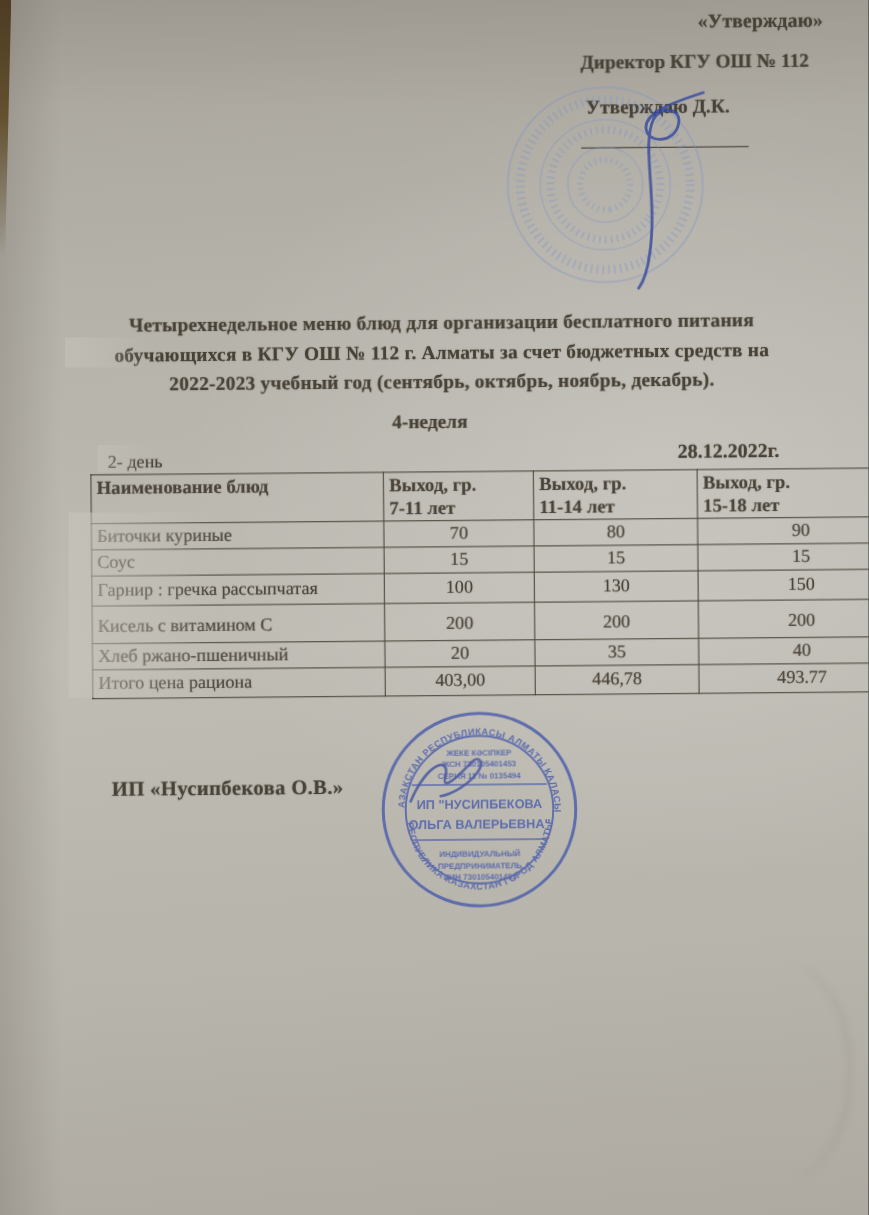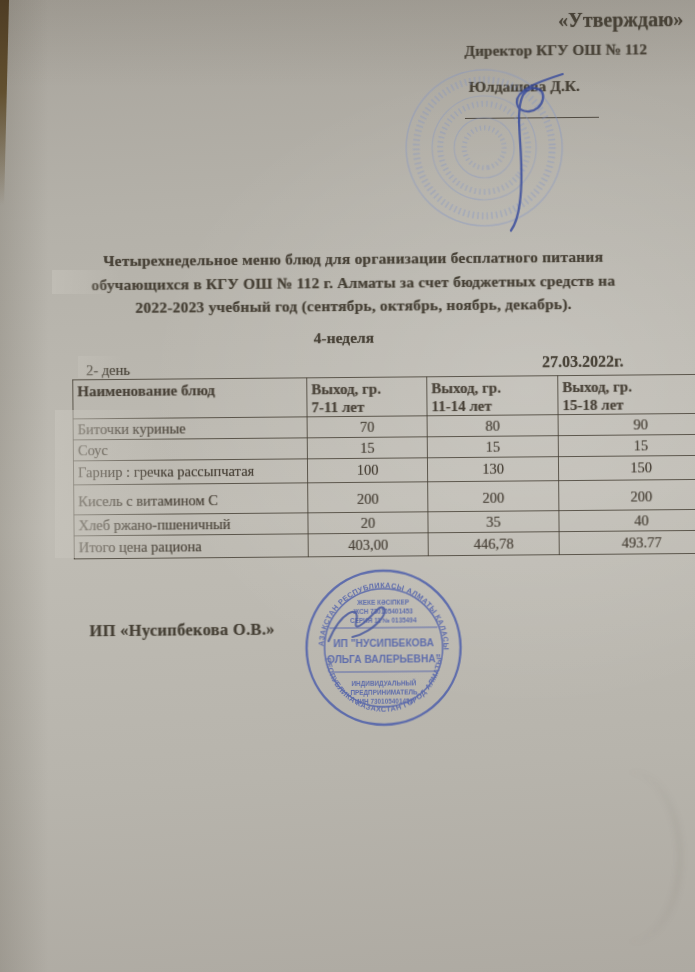--- a/index.html
+++ b/index.html
@@ -9,21 +9,21 @@
     background:
       radial-gradient(620px 520px at 76% 40%, rgba(255,255,255,0.17), rgba(255,255,255,0) 62%),
       linear-gradient(to right, rgba(84,77,65,0.20), rgba(84,77,65,0) 7%),
       linear-gradient(to bottom, rgba(84,77,65,0.13), rgba(84,77,65,0) 9%),
       linear-gradient(176deg, #a8a49c 0%, #b4b1a9 22%, #bfbcb4 52%, #b7b4ac 78%, #aeaaa2 100%);
   }
   .doc { position:absolute; inset:0; transform:rotate(-0.5deg); transform-origin:50% 48%; filter:blur(0.3px); color:#474136; }
   .txt { position:absolute; white-space:nowrap; text-shadow:0 0 1.1px rgba(70,64,54,0.55); }
   .b { font-weight:bold; }
   
-  .appr1 { left:562px; top:11px;  font-size:20px; }
+  .appr1 { left:562px; top:11px;  font-size:16px; }
   .appr2 { left:468px; top:43px;  font-size:15.5px; }
   .appr3 { left:472px; top:79px;  font-size:15.5px; }
   .sig-line { position:absolute; left:468px; top:119px; width:134px; border-top:1.6px solid rgba(62,56,47,0.85); }
   .stamp-top { position:absolute; left:402px; top:64px; opacity:0.34; }
   .sig-top { position:absolute; left:455px; top:64px; }
   
   .title-block { position:absolute; left:12px; width:686px; top:247px; text-align:center;
                  font-size:15.5px; font-weight:bold; line-height:23.5px; letter-spacing:0.2px;
                  text-shadow:0 0 1.1px rgba(70,64,54,0.6); }
   .week { position:absolute; left:12px; width:666px; top:329px; text-align:center; font-size:15.5px; font-weight:bold; text-shadow:0 0 1px rgba(70,64,54,0.6); }
@@ -56,21 +56,21 @@
   .stamp-text { font-family:"Liberation Sans","DejaVu Sans",sans-serif; font-weight:bold; }
 </style>
 </head>
 <body>
 
 <div class="photo">
   <div class="doc">
 
     <div class="txt b appr1">«Утверждаю»</div>
     <div class="txt b appr2">Директор КГУ ОШ № 112</div>
-    <div class="txt b appr3">Юлдашева Д.К.</div>
+    <div class="txt b appr3">Утверждаю Д.К.</div>
     <div class="sig-line"></div>
 
     <svg class="stamp-top" width="170" height="170" viewBox="0 0 170 170">
       <g fill="none" stroke="#7d91c8">
         <circle cx="85" cy="85" r="78" stroke-width="1.6"></circle>
         <circle cx="85" cy="85" r="68" stroke-width="7" stroke-dasharray="1.6 3.1"></circle>
         <circle cx="85" cy="85" r="52" stroke-width="1.2"></circle>
         <circle cx="85" cy="85" r="44" stroke-width="6" stroke-dasharray="1.5 3.2" transform="rotate(40 85 85)"></circle>
         <circle cx="85" cy="85" r="30" stroke-width="1.2"></circle>
         <circle cx="85" cy="85" r="20" stroke-width="5" stroke-dasharray="1.4 3" transform="rotate(80 85 85)"></circle>
@@ -82,21 +82,21 @@
     </svg>
 
     <div class="title-block">
       <div>Четырехнедельное меню блюд для организации бесплатного питания</div>
       <div>обучающихся в КГУ ОШ № 112 г. Алматы за счет бюджетных средств на</div>
       <div>2022-2023 учебный год (сентябрь, октябрь, ноябрь, декабрь).</div>
     </div>
     <div class="week">4-неделя</div>
 
     <div class="txt day">2- день</div>
-    <div class="txt b date">27.03.2022г.</div>
+    <div class="txt b date">28.12.2022г.</div>
 
     <table class="menu">
       <colgroup>
           <col style="width:234px">
           <col style="width:120px">
           <col style="width:131px">
           <col style="width:165px">
         </colgroup>
       <thead>
         <tr>

